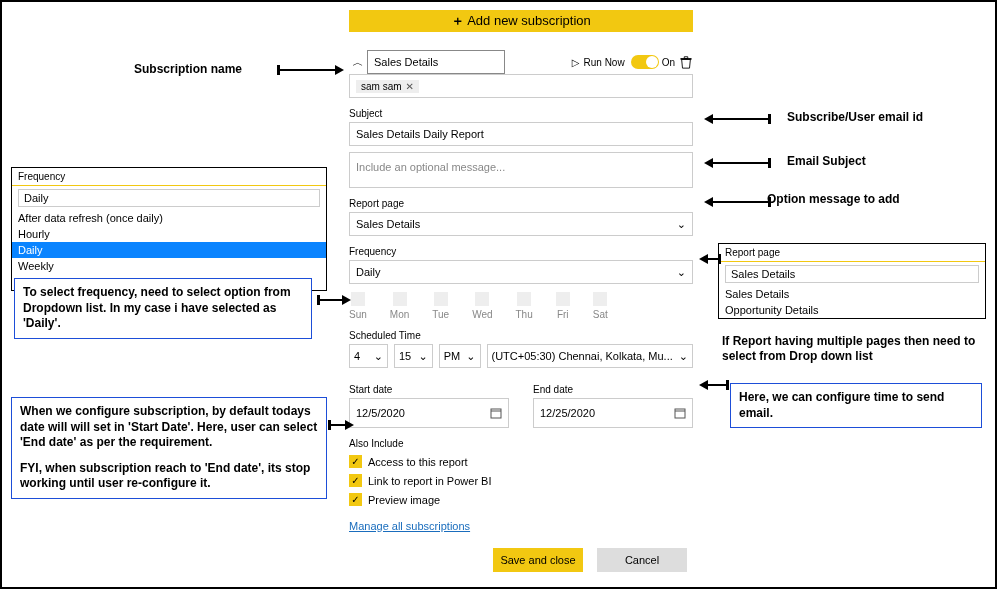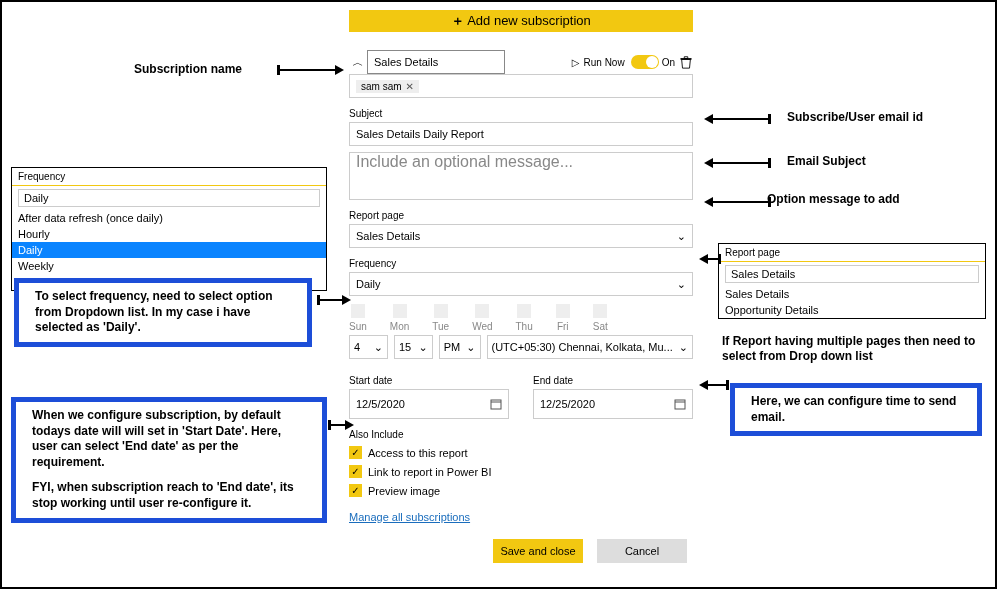--- a/index.html
+++ b/index.html
@@ -13,42 +13,42 @@
   .name-input { border: 1px solid #888; height: 24px; width: 138px; font-size: 11px; padding: 0 6px; }
   .runnow { margin-left: auto; font-size: 10px; display: flex; align-items: center; gap: 4px; cursor: pointer; }
   .toggle { width: 28px; height: 14px; background: #f2c811; border-radius: 7px; position: relative; margin-left: 6px; }
   .toggle::after { content: ''; position: absolute; right: 1px; top: 1px; width: 12px; height: 12px; background: #fff; border-radius: 6px; }
   .trash { width: 14px; height: 14px; margin-left: 4px; cursor: pointer; }
   .lbl { font-size: 10px; color: #000; margin-top: 10px; margin-bottom: 3px; }
   .field { width: 100%; border: 1px solid #ccc; height: 24px; font-size: 11px; padding: 0 6px; display: flex; align-items: center; }
   .chip { display: inline-flex; align-items: center; gap: 4px; background: #eee; padding: 1px 5px; font-size: 10px; }
   .chip-x { cursor: pointer; color: #555; }
   .email-rest { flex: 1; color: #888; padding-left: 6px; }
-  .textarea { width: 100%; border: 1px solid #ccc; height: 48px; font-size: 16px; padding: 0 6px; color: #888; }
+  .textarea { width: 100%; border: 1px solid #ccc; height: 36px; font-size: 11px; padding: 8px 6px; color: #888; }
   .select { width: 100%; border: 1px solid #ccc; height: 24px; font-size: 11px; padding: 0 6px; background: #fff; display: flex; align-items: center; justify-content: space-between; cursor: pointer; }
   .caret { font-size: 11px; }
   .days { display: flex; gap: 23px; margin-top: 8px; }
   .day { text-align: center; font-size: 10px; color: #888; }
   .day .ck { width: 14px; height: 14px; background: #eee; margin: 0 auto 3px; }
   .time-row { display: flex; gap: 6px; margin-top: 3px; }
   .small-sel { border: 1px solid #ccc; height: 24px; font-size: 11px; padding: 0 4px; background: #fff; display: flex; align-items: center; justify-content: space-between; cursor: pointer; }
   .small-sel .caret { margin-left: 6px; }
   .date-row { display: flex; gap: 24px; margin-top: 6px; }
   .date-col { flex: 1; }
   .date-input { border: 1px solid #ccc; height: 30px; font-size: 11px; padding: 0 6px; display: flex; align-items: center; justify-content: space-between; }
   .cal-icon { width: 12px; height: 12px; }
   .ck-row { display: flex; align-items: center; gap: 6px; font-size: 11px; margin-top: 6px; }
   .ck-y { width: 13px; height: 13px; background: #f2c811; display: flex; align-items: center; justify-content: center; font-size: 10px; color: #000; }
   .link-manage { color: #1a6dbd; font-size: 11px; text-decoration: underline; margin-top: 14px; display: inline-block; cursor: pointer; }
   .footer { margin-top: 14px; display: flex; gap: 14px; justify-content: flex-end; padding-right: 6px; }
   .btn { height: 24px; width: 90px; font-size: 11px; border: none; cursor: pointer; }
   .btn-gray { background: #ddd; }
 
   .anno { position: absolute; font-size: 12px; font-weight: bold; line-height: 1.25; }
-  .anno-box { border: 5px solid #1d4ed8; padding: 6px 16px; background: #fff; font-size: 12px; font-weight: normal; line-height: 1.3; }
+  .anno-box { border: 1px solid #1d4ed8; padding: 6px 8px; background: #fff; font-size: 12px; font-weight: normal; line-height: 1.3; }
   .arrow { position: absolute; display: flex; align-items: center; }
   .arrow-line { height: 2px; background: #000; }
   .arrow-head-r { width: 0; height: 0; border-top: 5px solid transparent; border-bottom: 5px solid transparent; border-left: 9px solid #000; }
   .arrow-head-l { width: 0; height: 0; border-top: 5px solid transparent; border-bottom: 5px solid transparent; border-right: 9px solid #000; }
   .arrow-tail { width: 3px; height: 10px; background: #000; }
 
   .drop-pop { border: 1px solid #000; background: #fff; font-size: 11px; }
   .drop-pop .hdr { padding: 3px 6px; font-size: 10px; }
   .drop-pop .top-line { height: 1px; background: #f2c811; }
   .drop-pop .inp { margin: 3px 6px; border: 1px solid #ccc; padding: 2px 5px; font-size: 11px; }
@@ -105,20 +105,21 @@
   <div class="days">
     <div class="day"><div class="ck"></div><span>Sun</span></div>
     <div class="day"><div class="ck"></div><span>Mon</span></div>
     <div class="day"><div class="ck"></div><span>Tue</span></div>
     <div class="day"><div class="ck"></div><span>Wed</span></div>
     <div class="day"><div class="ck"></div><span>Thu</span></div>
     <div class="day"><div class="ck"></div><span>Fri</span></div>
     <div class="day"><div class="ck"></div><span>Sat</span></div>
   </div>
 
+  <div class="lbl">Scheduled Time</div>
   <div class="time-row">
     <div class="small-sel" style="width:48px">
         <span>4</span>
         <span class="caret">⌄</span>
       </div>
     <div class="small-sel" style="width:48px">
         <span>15</span>
         <span class="caret">⌄</span>
       </div>
     <div class="small-sel" style="width:50px">

